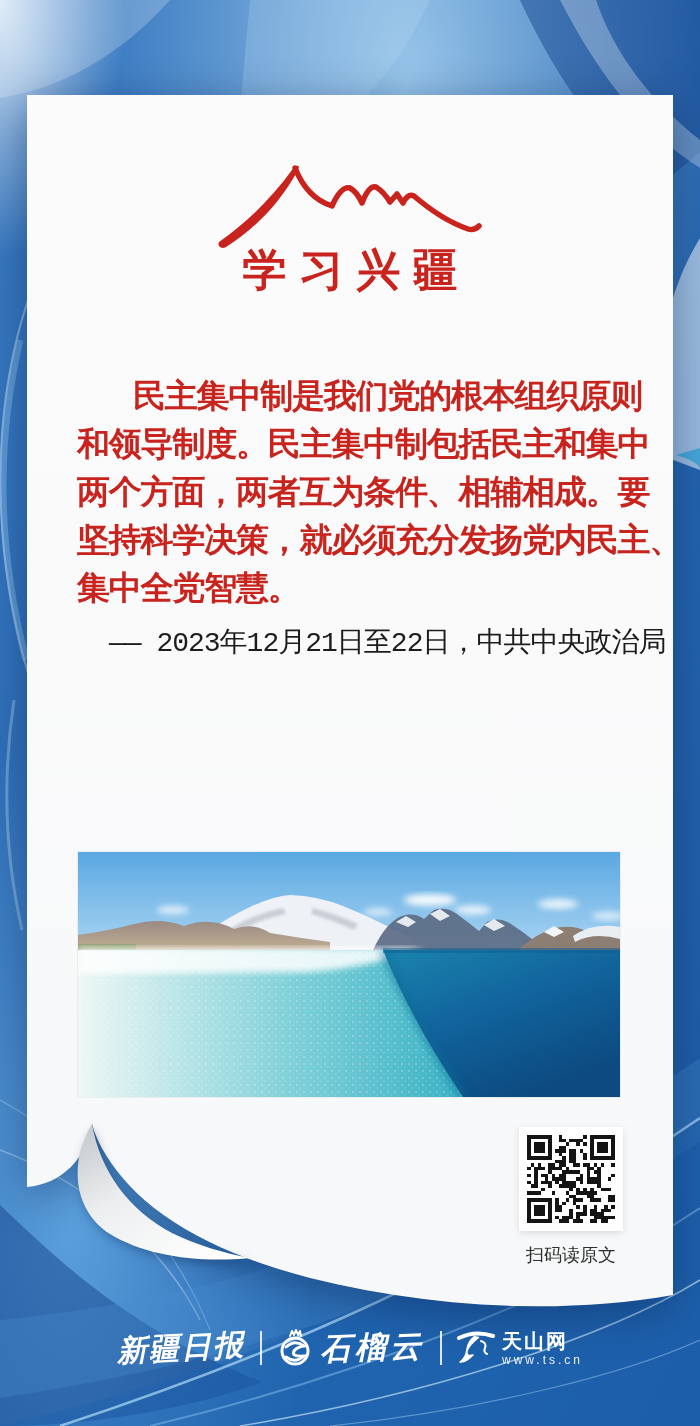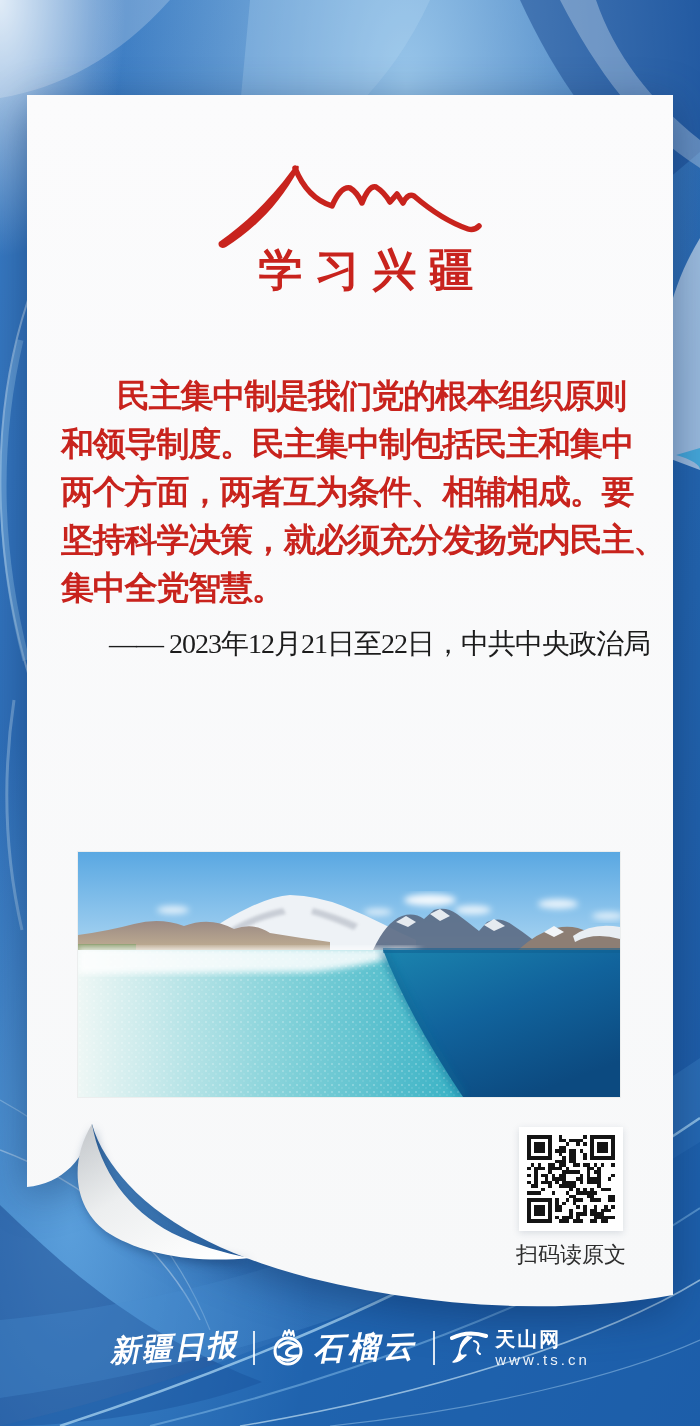--- a/index.html
+++ b/index.html
@@ -13,51 +13,51 @@
   
   .paper-svg{position:absolute;inset:0;z-index:1;}
   .paper-shadow{filter:drop-shadow(0 10px 22px rgba(8,35,80,.45));}
 
   
   .content{position:absolute;inset:0;z-index:2;}
   .logo-svg{position:absolute;left:218px;top:158px;}
   .brand-title{position:absolute;left:27px;top:244px;width:646px;height:54px;
     text-align:center;font-family:"Liberation Serif","DejaVu Serif",serif;
     font-weight:700;font-size:44px;line-height:54px;color:#c8231d;
-    letter-spacing:13px;text-indent:13px;margin-left:16px;}
-  .quote{position:absolute;left:61px;top:372px;width:586px;color:#c8231d;
+    letter-spacing:13px;text-indent:13px;}
+  .quote{position:absolute;left:77px;top:372px;width:586px;color:#c8231d;
     font-weight:700;font-size:33px;letter-spacing:-1.2px;}
   .quote .qline{height:48px;line-height:48px;white-space:nowrap;}
   .quote .qline.indent{padding-left:56px;}
   .attribution{position:absolute;left:63px;top:621px;width:586px;color:#1c1c1c;
     font-family:"Liberation Serif","DejaVu Serif",serif;font-size:28px;letter-spacing:-1px;}
-  .attribution .aline{height:45px;line-height:45px;white-space:nowrap;}
+  .attribution .aline{height:45px;line-height:45px;white-space:nowrap;font-family:Liberation Mono, monospace;}
   .attribution .aline.indent{padding-left:46px;}
 
   .photo{position:absolute;left:78px;top:852px;width:542px;height:245px;
     outline:1px solid #eceeee;}
 
   .qr-box{position:absolute;left:519px;top:1127px;width:104px;height:104px;
     background:#fff;box-shadow:0 2px 7px rgba(40,60,90,.15);}
   .qr-box svg{position:absolute;left:8px;top:8px;}
   .qr-label{position:absolute;left:491px;top:1238px;width:160px;height:34px;
-    text-align:center;font-size:22px;line-height:34px;color:#2e2e2e;font-weight:500;}
+    text-align:center;font-size:18px;line-height:34px;color:#2e2e2e;font-weight:500;}
 
   
   .footer{position:absolute;left:0;top:1326px;width:700px;z-index:2;color:#fff;}
   .logo-row{display:flex;align-items:center;justify-content:center;gap:15px;height:44px;}
   .divider{width:2px;height:34px;background:rgba(255,255,255,.85);}
   .callig{font-family:"Liberation Serif","DejaVu Serif",serif;font-style:italic;
     font-weight:700;font-size:30px;letter-spacing:2px;transform:rotate(-3deg);}
   .logo-item{display:flex;align-items:center;gap:7px;}
   .shiliu-text{font-family:"Liberation Serif","DejaVu Serif",serif;font-style:italic;
     font-weight:700;font-size:31px;letter-spacing:4px;transform:rotate(-2deg);}
   .ts-col{display:flex;flex-direction:column;line-height:1;}
   .ts-name{font-weight:700;font-size:20px;letter-spacing:2px;}
-  .ts-url{font-size:15px;letter-spacing:3px;opacity:.92;margin-top:3px;}
+  .ts-url{font-size:12px;letter-spacing:3px;opacity:.92;margin-top:3px;}
   .group-name{margin-top:9px;text-align:center;font-weight:700;font-size:20px;
     letter-spacing:13px;text-indent:13px;}
 </style>
 </head>
 <body>
 
 <div class="poster">
 
   <svg class="bg" viewBox="0 0 700 1426" aria-hidden="true">
     <defs>

